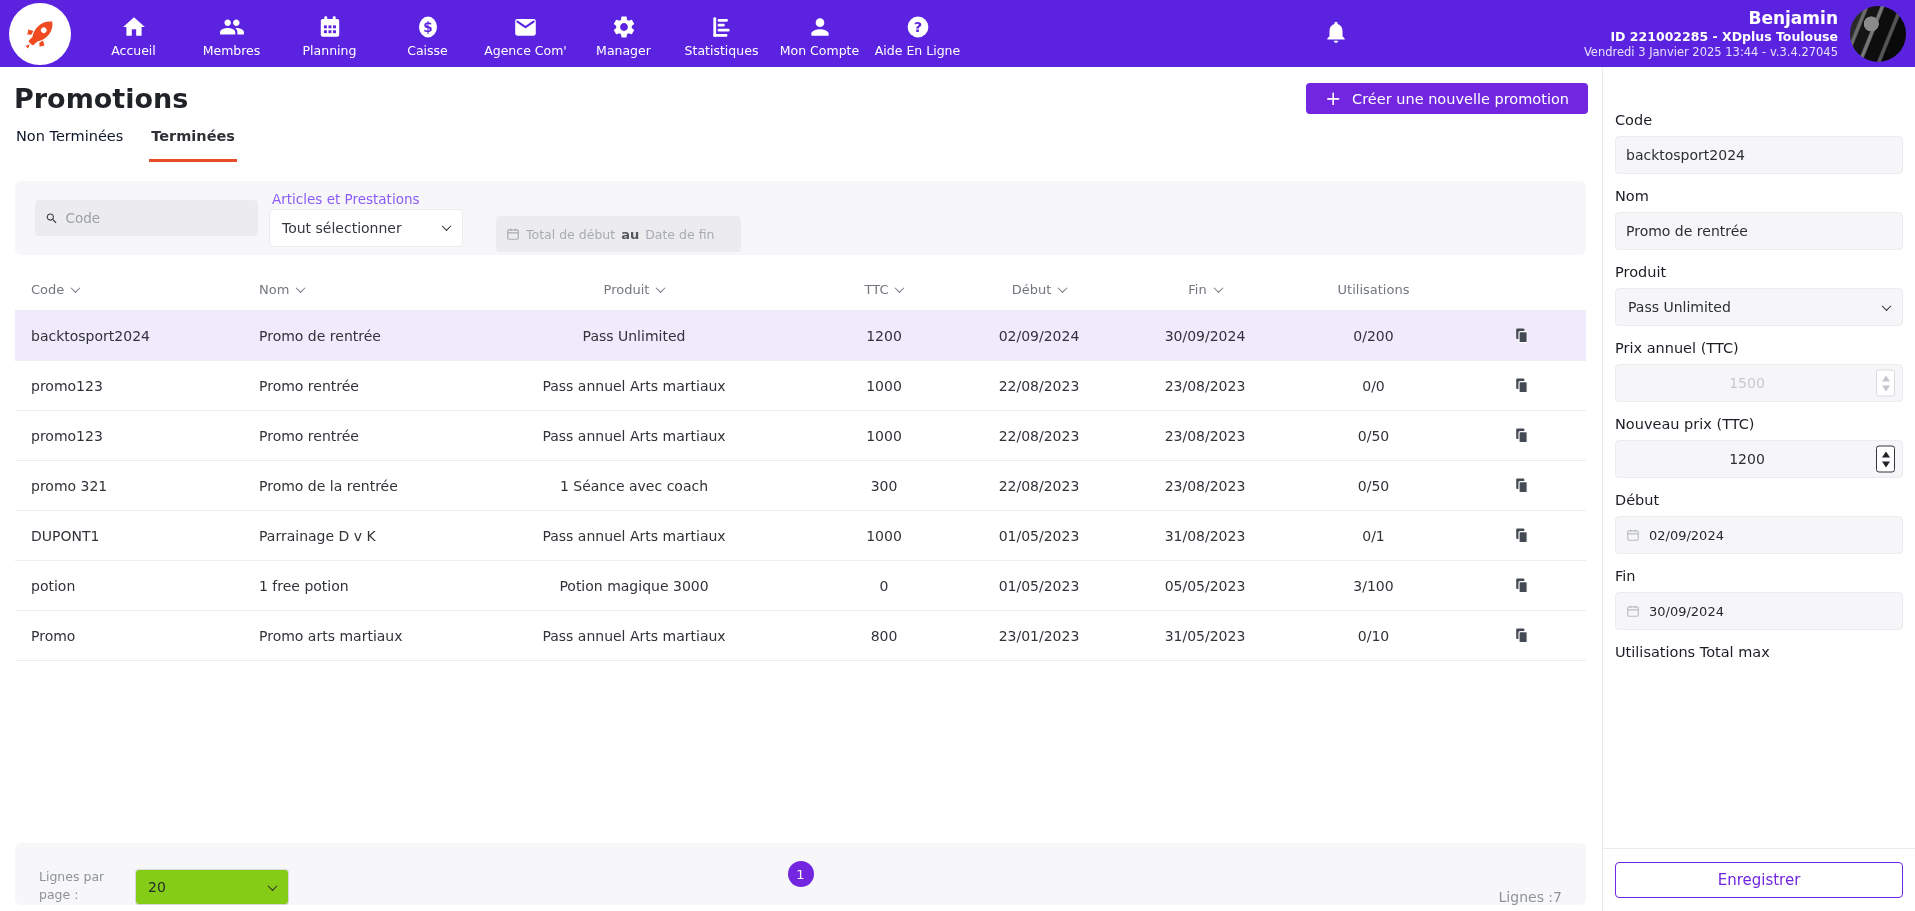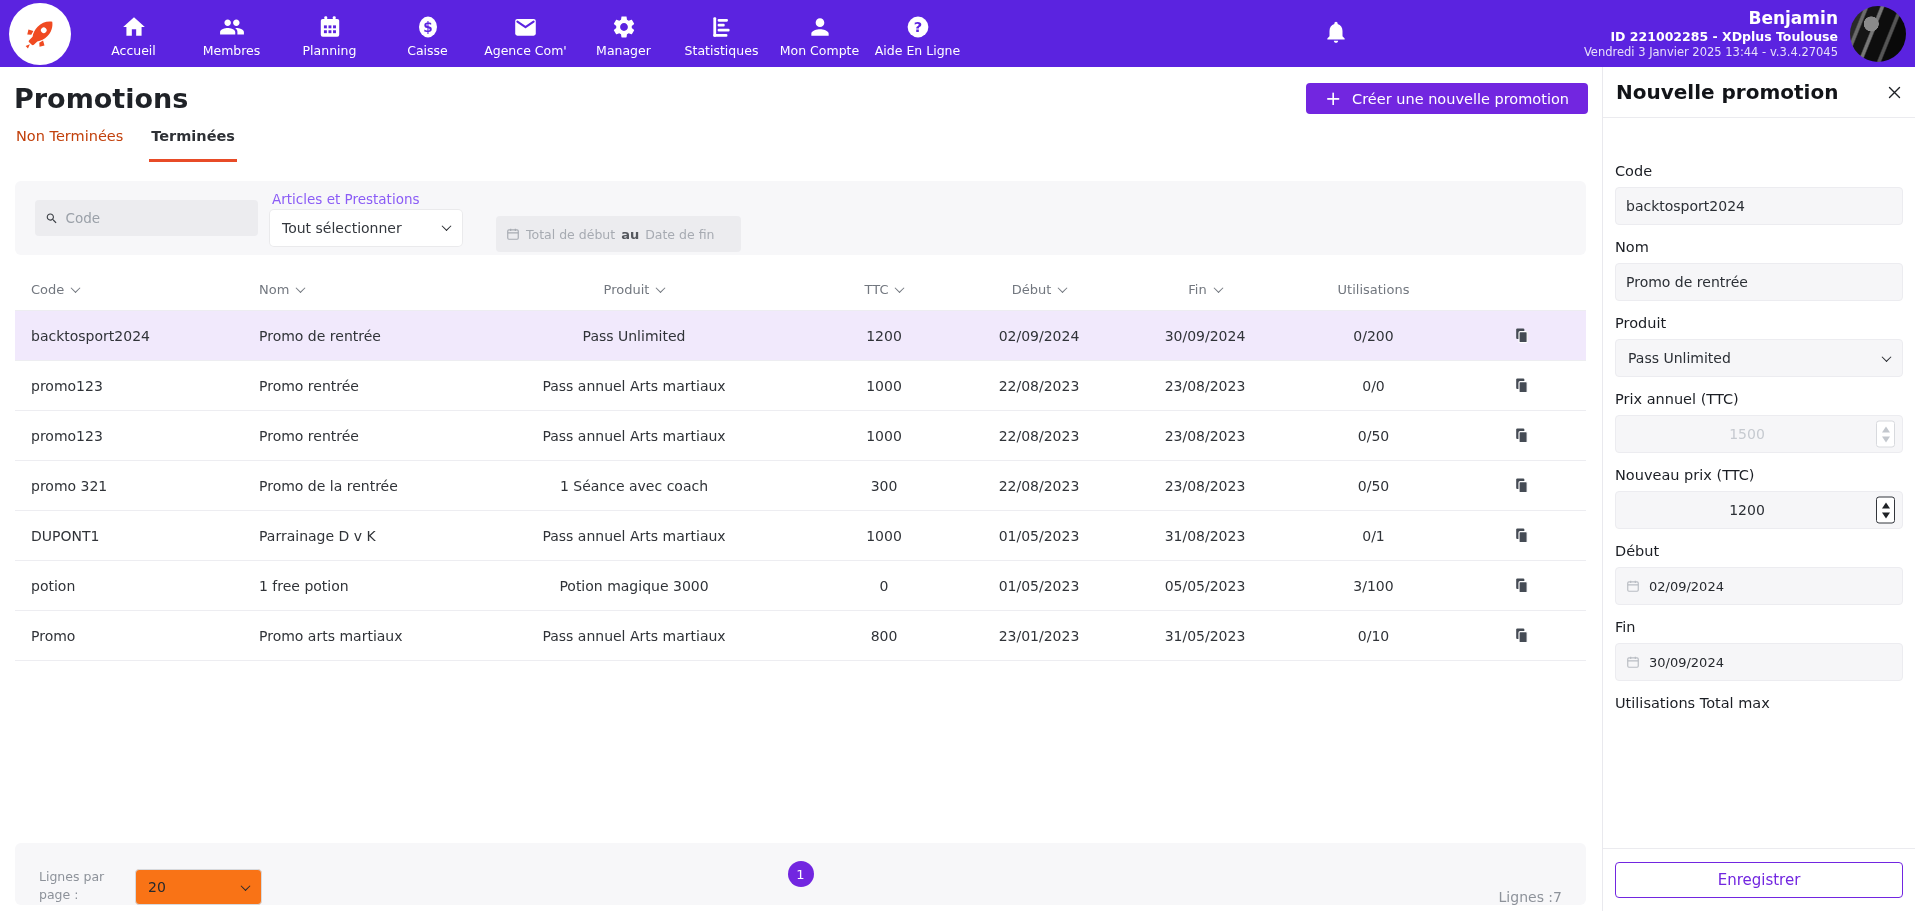--- a/index.html
+++ b/index.html
@@ -33,21 +33,21 @@
   .panel { width:313px; border-left:1px solid #e9e9ee; display:flex; flex-direction:column; }
 
   
   .title-row { display:flex; justify-content:space-between; align-items:center; padding:16px 14px 0 14px; }
   .page-title { font-size:27px; font-weight:bold; color:#1f2227; }
   .create-btn { background:#7226e0; color:#fff; border:none; border-radius:4px; height:31px;
     padding:0 19px; font-size:14.5px; display:flex; align-items:center; gap:11px; cursor:pointer;
     font-family:inherit; }
   .create-btn .plus { font-size:19px; line-height:1; font-weight:400; }
   .tabs { display:flex; gap:24px; margin:14px 0 0 14px; }
-  .tab { font-size:14.5px; padding:0 2px 15px; cursor:pointer; border-bottom:3px solid transparent; color:#c2410c; }
+  .tab { font-size:14.5px; padding:0 2px 15px; cursor:pointer; border-bottom:3px solid transparent; color:#0f172a; }
   .tab.active { color:#2e3136; font-weight:600; border-bottom-color:#e84b27; }
 
   
   .filter-card { margin:19px 16px 0 15px; height:74px; background:#f7f7f9; border-radius:6px;
     display:flex; align-items:center; padding:0 20px; }
   .search-box { width:223px; height:36px; background:#ececef; border-radius:4px; display:flex;
     align-items:center; padding:0 10px; gap:7px; }
   .search-box input { border:none; background:transparent; outline:none; font-size:13.5px; width:100%;
     font-family:inherit; color:#3a3e44; }
   .search-box input::placeholder { color:#9aa0a8; }
@@ -74,21 +74,21 @@
   .trow { height:50px; font-size:14px; color:#303338; border-bottom:1px solid #ededf1; cursor:pointer; }
   .trow.hl { background:#f1e9fc; }
   .cell.center { text-align:center; }
   .cell.actions { display:flex; justify-content:center; }
   .copy-btn { display:inline-flex; cursor:pointer; }
 
   
   .foot-card { margin:auto 16px 6px 15px; height:62px; background:#f7f7f9; border-radius:6px;
     display:flex; align-items:flex-end; padding:0 24px; position:relative; }
   .rpp-label { width:74px; font-size:12.5px; color:#8d929a; line-height:1.5; }
-  .rpp-select { width:127px; height:36px; background:#f97316; border:1px solid #d7d9dd; border-radius:4px;
+  .rpp-select { width:154px; height:36px; background:#84cc16; border:1px solid #d7d9dd; border-radius:4px;
     margin-left:22px; display:flex; align-items:center; justify-content:space-between; padding:0 12px;
     font-size:14px; color:#26292e; cursor:pointer; }
   .page-circle { position:absolute; left:50%; top:50%; transform:translate(-50%,-50%); width:26px; height:26px;
     border-radius:50%; background:#7226e0; color:#fff; font-size:13px; display:flex; align-items:center;
     justify-content:center; cursor:pointer; }
   .total-label { margin-left:auto; font-size:14px; color:#8d929a; }
 
   
   .panel-head { height:51px; display:flex; align-items:center; justify-content:space-between;
     padding:0 13px; border-bottom:1px solid #ebebef; }
@@ -426,28 +426,20 @@
       <div class="rpp-select">
         <span>20</span>
         <i class="chev sel-chev"></i>
       </div>
       <div class="page-circle">1</div>
       <div class="total-label">Lignes :7</div>
     </div>
   </div>
 
   <div class="panel">
-    <div class="panel-head">
-      <div class="panel-title">Nouvelle promotion</div>
-      <span class="close-btn">
-        <svg width="15" height="15" viewBox="0 0 24 24" stroke="#1d2025" stroke-width="2.2" fill="none" stroke-linecap="round">
-            <path d="M4 4l16 16M20 4L4 20"></path>
-          </svg>
-      </span>
-    </div>
     <div class="panel-body">
       <div class="field">
         <div class="field-label">Code</div>
         <div class="ctl">
             <input type="text" value="backtosport2024" style="">
           </div>
       </div>
       <div class="field">
         <div class="field-label">Nom</div>
         <div class="ctl">

